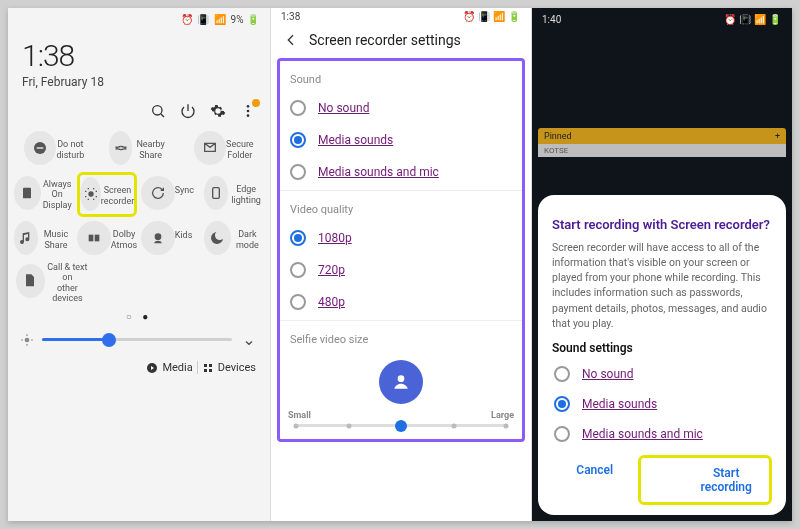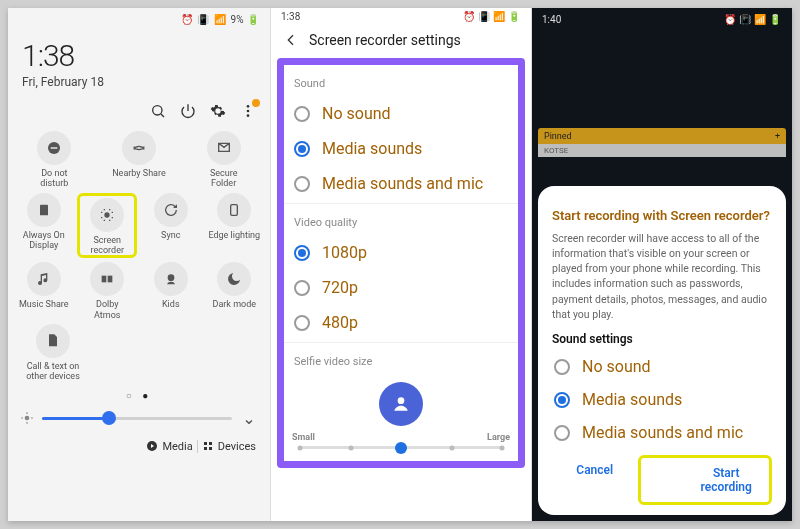--- a/index.html
+++ b/index.html
@@ -37,21 +37,21 @@
   .clock-block { padding:10px 14px 0; }
   .clock-time { font-size:30px; font-weight:300; color:#222; letter-spacing:-1px;}
   .clock-date { font-size:12px; color:#444; margin-top:2px;}
   .qs-actions { display:flex; justify-content:flex-end; gap:14px; padding:14px 14px 6px; align-items:center;}
   .qs-action-ic { width:16px; height:16px; color:#333; position:relative;}
   .qs-action-ic svg { width:100%; height:100%; }
   .badge { position:absolute; top:-4px; right:-4px; width:8px; height:8px; background:#f39c12; border-radius:50%; }
 
   .tile-grid { padding:6px 4px 0; }
   .tile-row { display:flex; justify-content:space-around; margin-bottom:4px;}
-  .tile { width:60px; display:flex; flex-direction:column; align-items:center; text-align:center;}
+  .tile { width:60px; display:flex; align-items:center; text-align:center;}
   .tile-circle {
     width:34px; height:34px; border-radius:50%;
     background:#e6e6e6; display:flex; align-items:center; justify-content:center;
     margin-bottom:3px; color:#555;
   }
   .tile-circle svg { width:16px; height:16px; }
   .tile-label { font-size:9px; color:#555; line-height:1.15; min-height:20px;}
   .hl { border:3px solid #e4e400; border-radius:6px; padding:2px 0 0;}
   .pager { text-align:center; font-size:10px; color:#888; letter-spacing:4px; padding:4px 0;}
   .pager .active{color:#222;}
@@ -66,48 +66,48 @@
   .bottom-bar { display:flex; justify-content:flex-end; gap:2px; padding:8px 14px; font-size:11px; color:#333;margin-left:12px;}
   .bb-item { display:flex; align-items:center; gap:4px;}
   .bb-ic { width:12px; height:12px;}
   .bb-sep { width:1px; background:#ccc; margin:0 2px;}
 
   
   .p2-status { display:flex; justify-content:space-between; padding:3px 10px 0; font-size:10px; color:#444;}
   .p2-header { display:flex; align-items:flex-start; gap:10px; padding:10px 12px;}
   .p2-back { width:16px; height:16px; color:#333;}
   .p2-title { font-size:14px; color:#222;}
-  .hl-box { border:7px solid #8b5cf6; margin:0 6px 6px; border-radius:4px; padding:2px 6px 8px;}
+  .hl-box { border:3px solid #8b5cf6; margin:0 6px 6px; border-radius:4px; padding:2px 6px 8px;}
   .section-label { font-size:11px; color:#8a8a8a; padding:10px 4px 6px;}
   .radio-row { display:flex; align-items:center; gap:12px; padding:8px 4px;}
   .radio {
     width:16px; height:16px; border:2px solid #9a9a9a; border-radius:50%;
     display:flex; align-items:center; justify-content:center; flex-shrink:0;
   }
   .radio.checked { border-color:#1f6fe0;}
   .radio.checked::after { content:""; width:8px; height:8px; background:#1f6fe0; border-radius:50%;}
-  .radio-label { font-size:16px; color:#a16207;}
+  .radio-label { font-size:12px; color:#701a75;text-decoration:underline;}
   hr.sep { border:none; border-top:1px solid #eee; margin:2px -6px;}
   .selfie { text-align:center; padding:6px 0 0;font-weight:bold;}
   .avatar-circle { width:44px; height:44px; background:#4a63d6; border-radius:50%; margin:2px auto 6px; display:flex; align-items:center; justify-content:center; color:#fff;}
   .size-scale { display:flex; align-items:center; justify-content:space-between; font-size:9px; color:#888; padding:0 2px;}
   .scale-track { position:relative; height:3px; background:#ddd; margin:4px 10px; }
   .scale-track .dot { position:absolute; top:50%; width:5px; height:5px; background:#bbb; border-radius:50%; transform:translate(-50%,-50%);}
   .scale-track .dot.active { width:12px; height:12px; background:#1f6fe0;}
 
   
   .p3-status { display:flex; justify-content:space-between; padding:3px 10px 0; font-size:10px; color:#eee;}
   .pinned { margin:100px 6px 0; }
   .pinned-hdr { background:#c6941a; color:#222; font-size:9px; padding:3px 6px; display:flex; justify-content:space-between; border-radius:3px 3px 0 0;}
   .pinned-item { background:#bdbdbd; color:#555; font-size:8px; padding:2px 6px;}
   .dialog {
     position:absolute; left:6px; right:6px; bottom:6px;
     background:#fff; border-radius:16px; padding:14px 14px 10px;
   }
-  .dlg-title { font-size:13px; font-weight:600; color:#a16207; margin-bottom:8px;margin-top:8px;}
+  .dlg-title { font-size:13px; font-weight:600; color:#4c1d95; margin-bottom:8px;margin-top:8px;}
   .dlg-body { font-size:10.5px; color:#666; line-height:1.45; margin-bottom:10px;}
   .dlg-sub { font-size:12px; font-weight:600; color:#111; margin:4px 0 4px;}
   .dlg-radio-row { display:flex; align-items:center; gap:12px; padding:7px 2px;}
   .dlg-actions { display:flex; margin-top:6px;}
   .dlg-btn { flex:1; text-align:center; font-size:12px; font-weight:600; color:#1f6fe0; padding:8px 4px;}
   .hl-btn { border:3px solid #e4e400; border-radius:6px;padding-left:47px;}
 </style>
 </head>
 <body>
 

